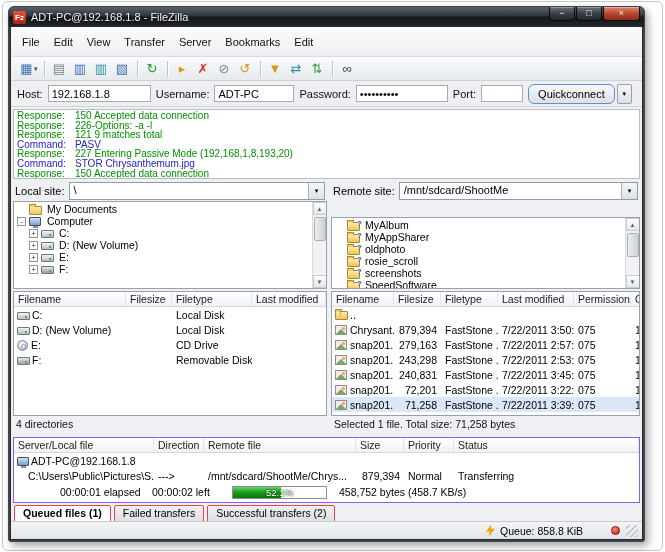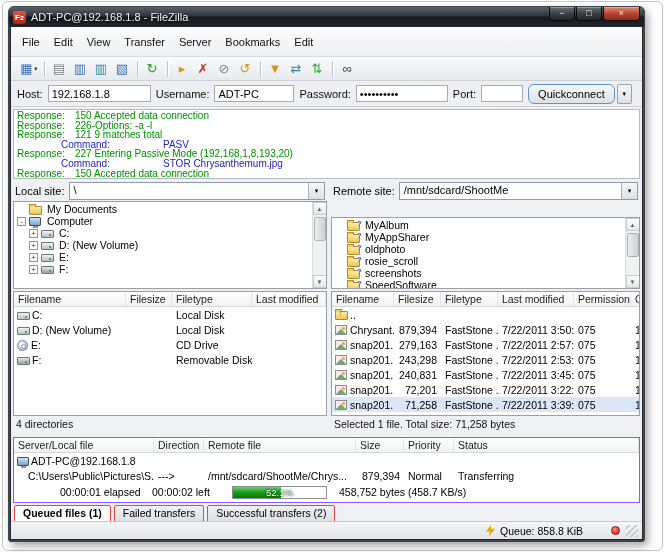--- a/index.html
+++ b/index.html
@@ -50,21 +50,21 @@
     padding:0 9px; font-size:11px; font-family:"Liberation Sans","DejaVu Sans",sans-serif; border-radius:6px; }
   .qc-caret { width:15px; height:20px; border:1px solid #99a0a8; margin-left:-3px;
     background:linear-gradient(#f6f7f8,#dde1e6); text-align:center; font-size:7px; line-height:18px; border-radius:2px; }
 
   
   .log { height:70px; flex:none; margin:2px 2px 0; background:#fff; border:1px solid #b8bdc4;
     padding:1px 3px; overflow:hidden; font-size:10px; line-height:9.6px; }
   .log-line { display:flex; white-space:nowrap; }
   .log-type { width:58px; flex:none; }
   .response { color:#009100; }
-  .command { color:#2424c2;margin-left:44px; }
+  .command { color:#2424c2; }
 
   
   .panes-row { height:110px; flex:none; display:flex; padding:2px 2px 0; }
   .pane-col { display:flex; flex-direction:column; }
   .pane-col.left { width:314px; flex:none; }
   .pane-col.right { flex:1; min-width:0;gap:16px; }
   .vsplit { width:4px; flex:none; }
   .sitebar { height:20px; flex:none; display:flex; align-items:center; gap:4px; padding:0 2px; }
   .combo { flex:1; display:flex; height:18px; border:1px solid #8e9bab; background:#fff; min-width:0; }
   .combo-value { flex:1; padding:1px 4px; overflow:hidden; white-space:nowrap; }

